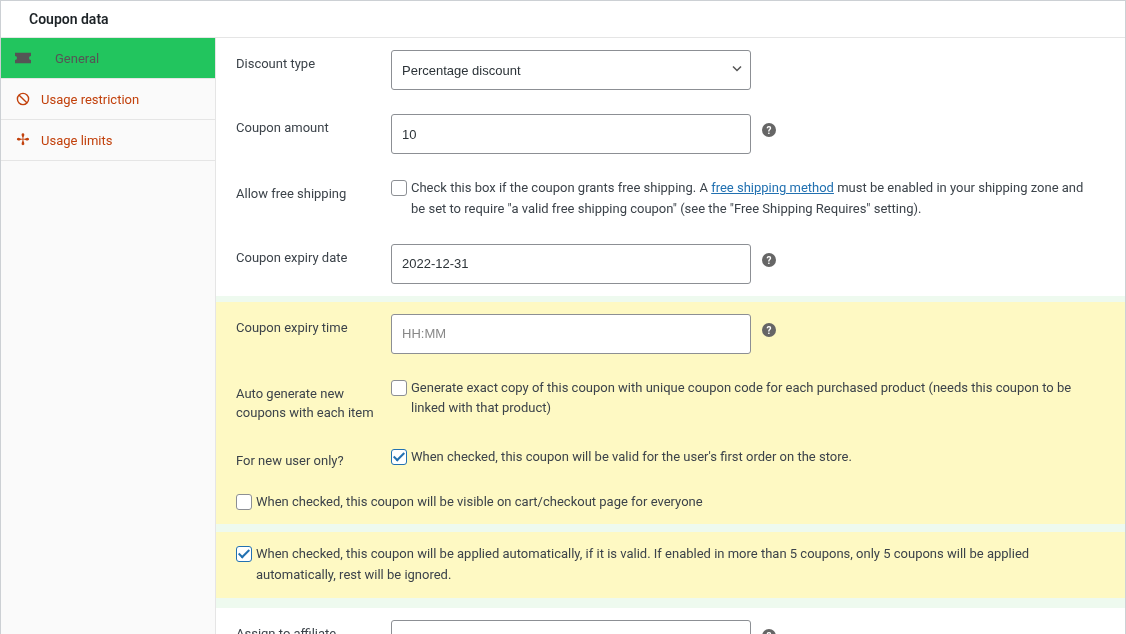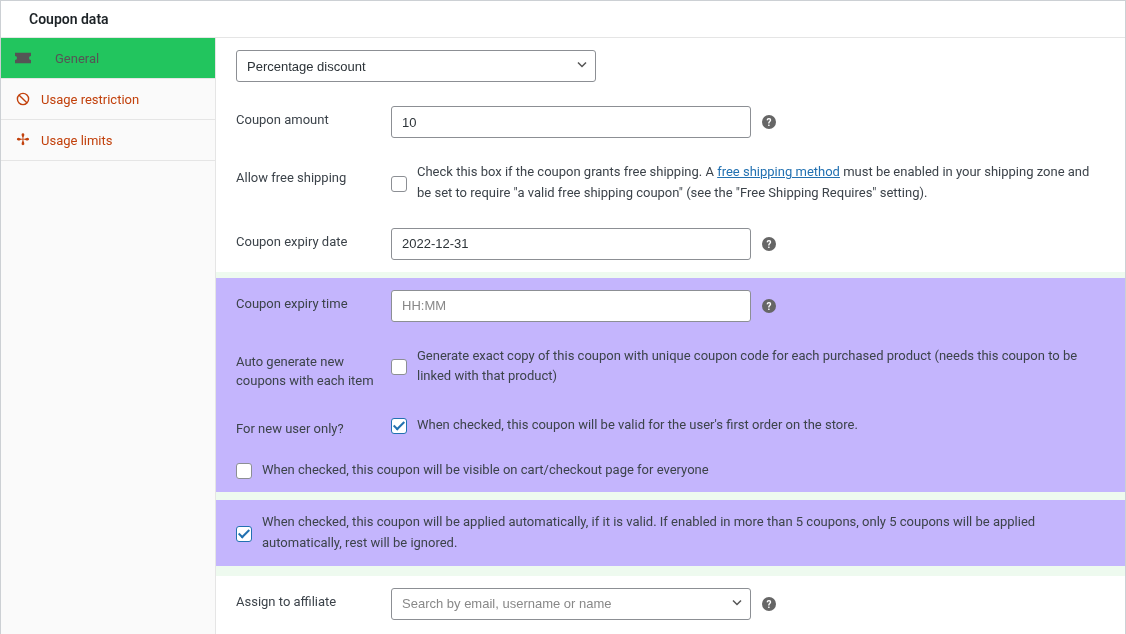--- a/index.html
+++ b/index.html
@@ -56,42 +56,42 @@
     .content {
       flex: 1;
       padding: 0 0 20px 0;
     }
     .row {
       display: flex;
       align-items: flex-start;
       padding: 12px 20px;
     }
     .row.green {
-      background: #c4b5fd;
+      background: #fef9c3;
     }
     .row-label {
       width: 155px;
       flex-shrink: 0;
       padding-top: 6px;
       font-size: 13px;
       color: #3c434a;
     }
     .row-control {
       flex: 1;
       display: flex;
       align-items: flex-start;
       gap: 10px;
     }
     .select-wrap, .input-wrap {
       position: relative;
       width: 360px;
     }
     .select, .text-input {
       width: 100%;
-      height: 32px;
+      height: 40px;
       padding: 0 10px;
       border: 1px solid #8c8f94;
       border-radius: 3px;
       background: #fff;
       font-size: 13px;
       color: #2c3338;
     }
     .select {
       padding-right: 30px;
       appearance: none;
@@ -115,22 +115,21 @@
       height: 16px;
       margin-top: 8px;
       flex-shrink: 0;
       display: inline-flex;
       align-items: center;
       justify-content: center;
       color: #666;
     }
     .checkbox-row {
       display: flex;
-      align-items: center;
-      gap: 10px;
+      gap: 4px;
       width: 100%;
     }
     .checkbox-row .desc {
       flex: 1;
       line-height: 1.6;
       color: #3c434a;
       padding-top: 0;
     }
     input[type="checkbox"] {
       width: 16px;
@@ -208,20 +207,21 @@
       </div>
       <div class="tab">
         <span class="icon plus-icon">✢</span>
         <span>Usage limits</span>
       </div>
     </div>
 
     <div class="content">
 
       <div class="row">
+        <div class="row-label">Discount type</div>
         <div class="row-control">
           <div class="select-wrap">
             <button class="select">Percentage discount</button>
             <span class="select-chevron">
               <svg width="12" height="12" viewBox="0 0 12 12" fill="none" stroke="currentColor" stroke-width="1.5">
                   <path d="M2 4l4 4 4-4"></path>
                 </svg>
             </span>
           </div>
         </div>

